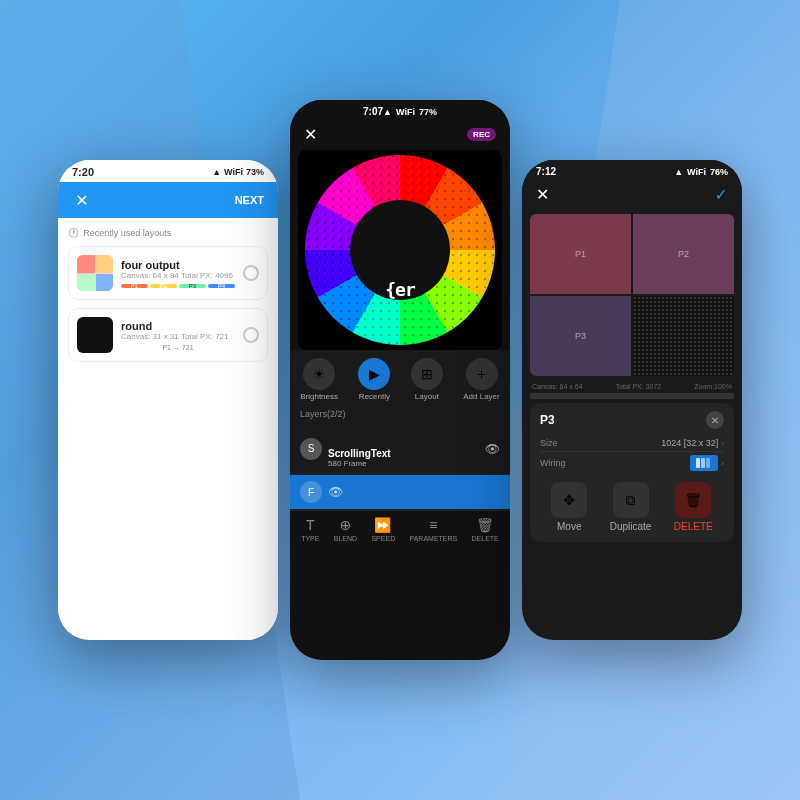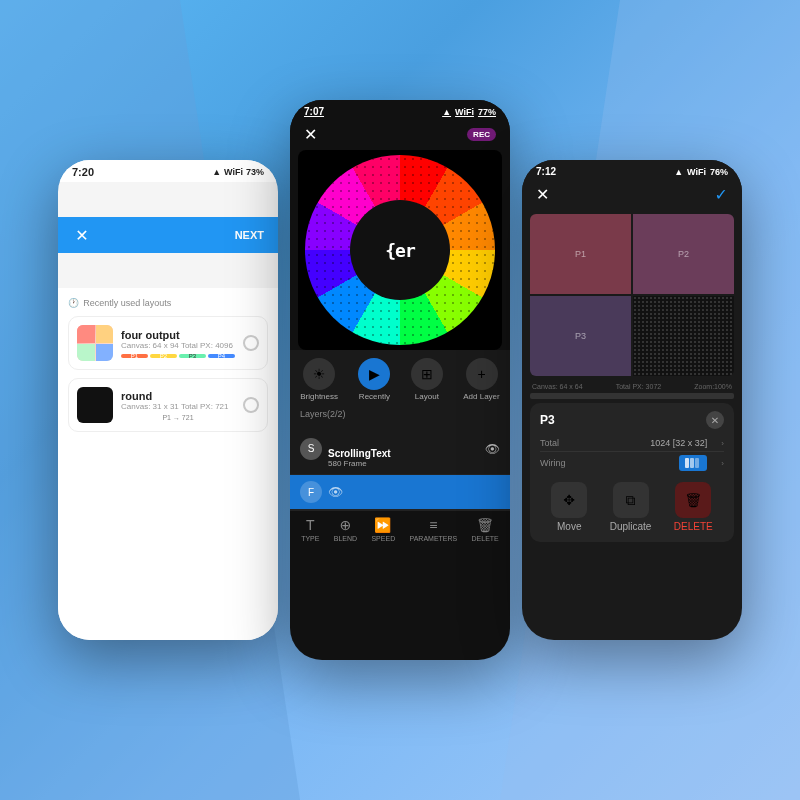--- a/index.html
+++ b/index.html
@@ -45,21 +45,20 @@
       position: relative;
     }
 
     
     .phone-left {
       width: 220px;
       height: 480px;
       background: #f5f5f5;
       display: flex;
       flex-direction: column;
-      gap: 35px;
     }
     .phone-left .status-bar {
       background: white;
       display: flex;
       justify-content: space-between;
       align-items: center;
       padding: 6px 14px 4px;
       font-size: 10px;
       font-weight: 600;
       color: #222;
@@ -177,27 +176,26 @@
       width: 220px;
       height: 560px;
       background: #111;
       display: flex;
       flex-direction: column;
       margin-top: -40px;
     }
     .phone-mid .status-bar {
       background: #111;
       display: flex;
-      justify-content: space-between;
+      justify-content: center;
       align-items: center;
       padding: 6px 14px 4px;
       font-size: 10px;
       color: white;
       font-weight: 600;
-      text-decoration: underline;
     }
     .phone-mid .top-bar {
       background: #111;
       display: flex;
       align-items: center;
       justify-content: space-between;
       padding: 4px 14px 6px;
     }
     .phone-mid .top-bar .close-btn { color: white; font-size: 16px; cursor: pointer; }
     .rec-badge {
@@ -241,21 +239,21 @@
       align-items: center;
       justify-content: center;
       position: relative;
     }
     .led-inner {
       width: 100px;
       height: 100px;
       border-radius: 50%;
       background: #111;
       display: flex;
-      align-items: center;
+      align-items: flex-end;
       justify-content: center;
       position: relative;
     }
     .led-text {
       color: white;
       font-size: 18px;
       font-weight: 900;
       font-family: monospace;
       letter-spacing: -1px;
     }
@@ -415,21 +413,21 @@
       justify-content: space-between;
       padding: 3px 0;
       border-bottom: 1px solid #333;
     }
     .prop-label { font-size: 9px; color: #888; }
     .prop-value {
       font-size: 9px;
       color: #aaa;
       display: flex;
       align-items: center;
-      gap: 14px;
+      gap: 3px;
       cursor: pointer;
     }
     .prop-value .chevron { font-size: 8px; color: #666; }
     .wiring-icon {
       width: 28px; height: 16px;
       background: #1976d2;
       border-radius: 3px;
       display: flex; align-items: center; justify-content: center;
     }
     .action-row {
@@ -639,21 +637,21 @@
     </div>
 
     <div style="height:6px;background:#333;margin:0 8px;border-radius:2px;"></div>
 
     <div class="panel-section">
       <div class="panel-header">
         <span class="panel-title">P3</span>
         <div class="close-circle">✕</div>
       </div>
       <div class="prop-row">
-        <span class="prop-label">Total</span>
+        <span class="prop-label">Size</span>
         <span class="prop-value">
           <span>1024 [32 x 32]</span>
           <span class="chevron">›</span>
         </span>
       </div>
       <div class="prop-row" style="border-bottom:none;">
         <span class="prop-label">Wiring</span>
         <div class="prop-value">
           <div class="wiring-icon">
             <svg width="16" height="10" viewBox="0 0 16 10" fill="none">

